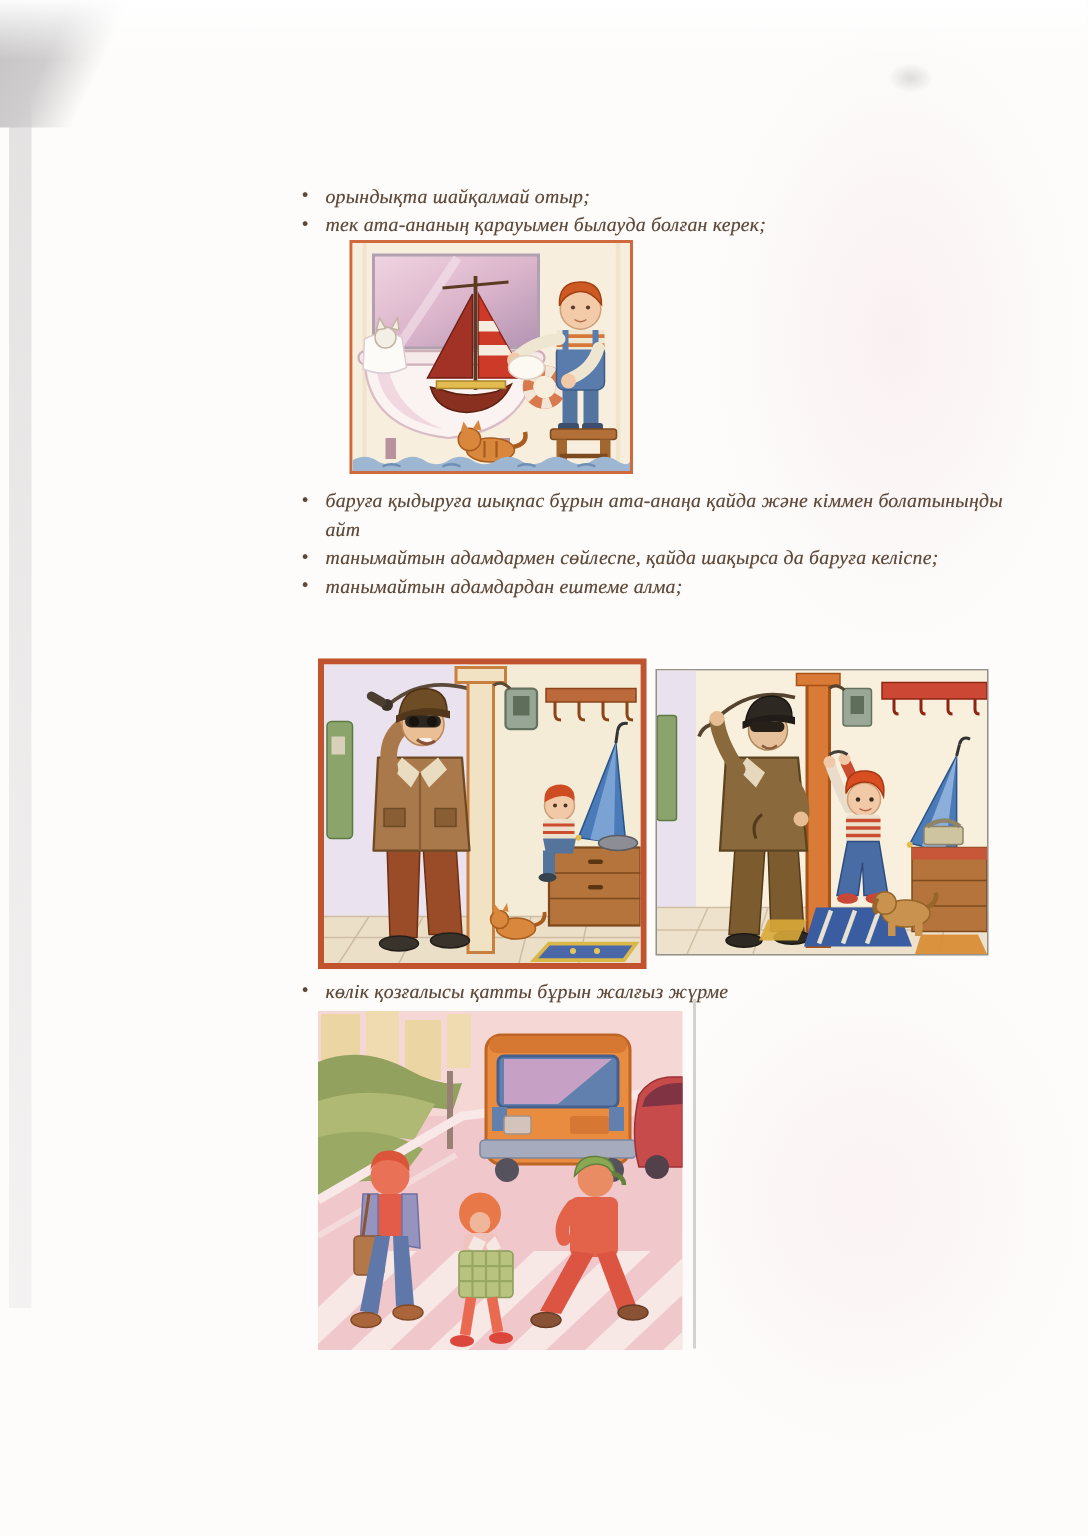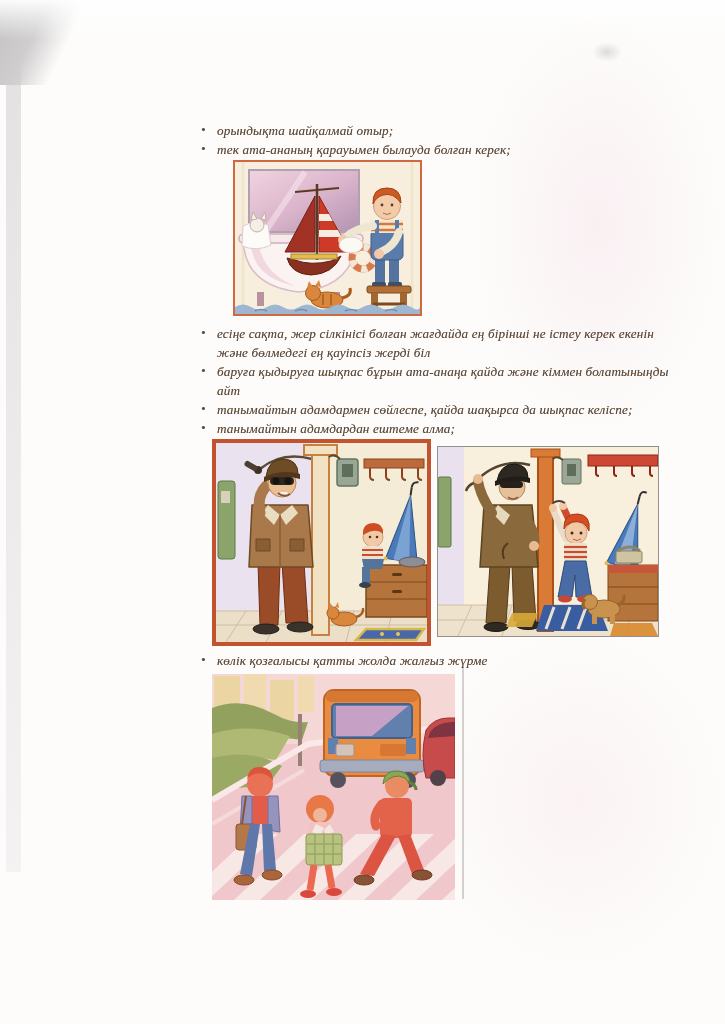--- a/index.html
+++ b/index.html
@@ -132,25 +132,23 @@
   <g stroke="#a85c1e" stroke-width="1.5">
         <line x1="88" y1="132" x2="88" y2="143"></line>
         <line x1="96" y1="132" x2="96" y2="143"></line>
       </g>
   <path d="M0,145 Q8,140 16,145 T32,145 T48,145 T64,145 T80,145 T96,145 T112,145 T128,145 T144,145 T160,145 T176,145 T185,145 L185,152 L0,152 Z" fill="#9db6d2"></path>
   <path d="M20,149 q6,-3 12,0 M60,149 q6,-3 12,0 M110,149 q6,-3 12,0 M150,149 q6,-3 12,0" stroke="#6f8fb5" fill="none" stroke-width="1.5"></path>
 </svg>
 </div>
 
 <ul class="bullet-list" id="list-middle">
-  <li>есіңе сақта, жер сілкінісі болған жағдайда ең бірінші не істеу керек екенін
-және бөлмедегі ең қауіпсіз жерді біл</li>
   <li>баруға қыдыруға шықпас бұрын ата-анаңа қайда және кіммен болатыныңды
 айт</li>
-  <li>танымайтын адамдармен сөйлеспе, қайда шақырса да шықпас келіспе;</li>
+  <li>танымайтын адамдармен сөйлеспе, қайда шақырса да баруға келіспе;</li>
   <li>танымайтын адамдардан ештеме алма;</li>
 </ul>
 
 <div class="ill" id="ill-stranger-outside" aria-label="stranger-in-dark-glasses-at-door-child-inside">
 <svg viewBox="0 0 211 199" preserveAspectRatio="none">
   <rect width="211" height="199" fill="#f5ecd8"></rect>
   <rect width="97" height="199" fill="#eae2ee"></rect>
   <rect y="168" width="211" height="31" fill="#ecdfc8"></rect>
   <g stroke="#cdbca2" stroke-width="1">
     <line x1="0" y1="168" x2="211" y2="168"></line>
@@ -325,21 +323,21 @@
   <ellipse cx="166" cy="162" rx="16" ry="9" fill="#c9924e" stroke="#96662a"></ellipse>
   <circle cx="152" cy="155" r="7.5" fill="#c9924e" stroke="#96662a"></circle>
   <path d="M147,152 q-4,6 0,10" stroke="#96662a" stroke-width="3" fill="none"></path>
   <rect x="154" y="168" width="5" height="9" fill="#c9924e"></rect>
       <rect x="172" y="168" width="5" height="9" fill="#c9924e"></rect>
   <path d="M180,158 q7,-3 6,-10" stroke="#96662a" stroke-width="3" fill="none"></path>
 </svg>
 </div>
 
 <ul class="bullet-list" id="list-bottom">
-  <li>көлік қозғалысы қатты жолда жалғыз жүрме</li>
+  <li>көлік қозғалысы қатты бұрын жалғыз жүрме</li>
 </ul>
 
 <div class="ill" id="ill-road" aria-label="children-crossing-road-in-front-of-truck">
 <svg viewBox="0 0 243 226" preserveAspectRatio="none">
   <rect width="243" height="226" fill="#f0cdd0"></rect>
   <rect width="243" height="70" fill="#f6dfdc"></rect>
   <g opacity=".85">
     <rect x="2" y="2" width="26" height="50" fill="#e9dc96"></rect>
     <rect x="32" width="22" height="44" fill="#efe6aa"></rect>
     <rect x="58" y="6" width="24" height="40" fill="#e9dc96"></rect>

